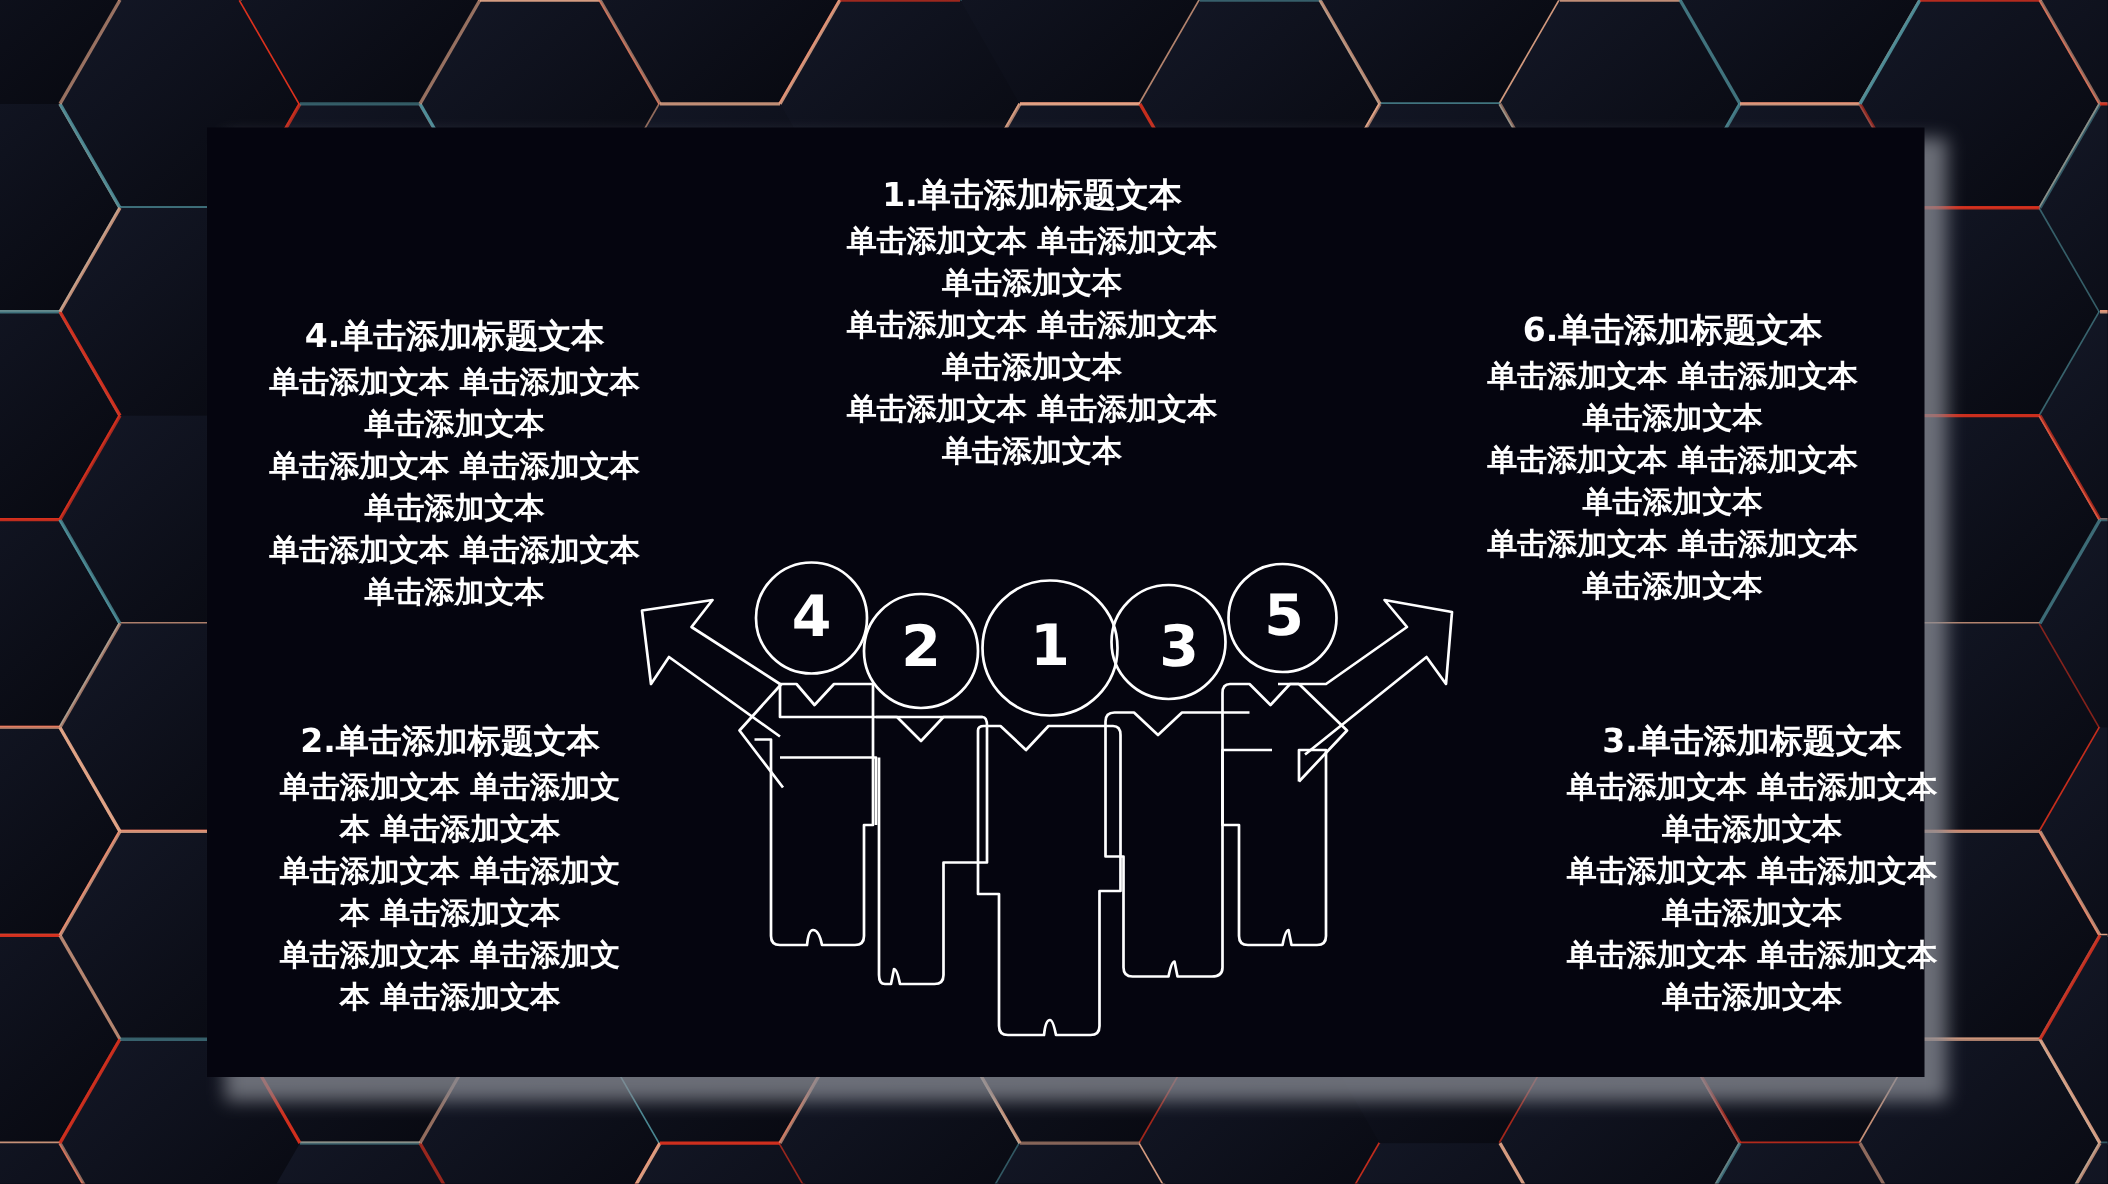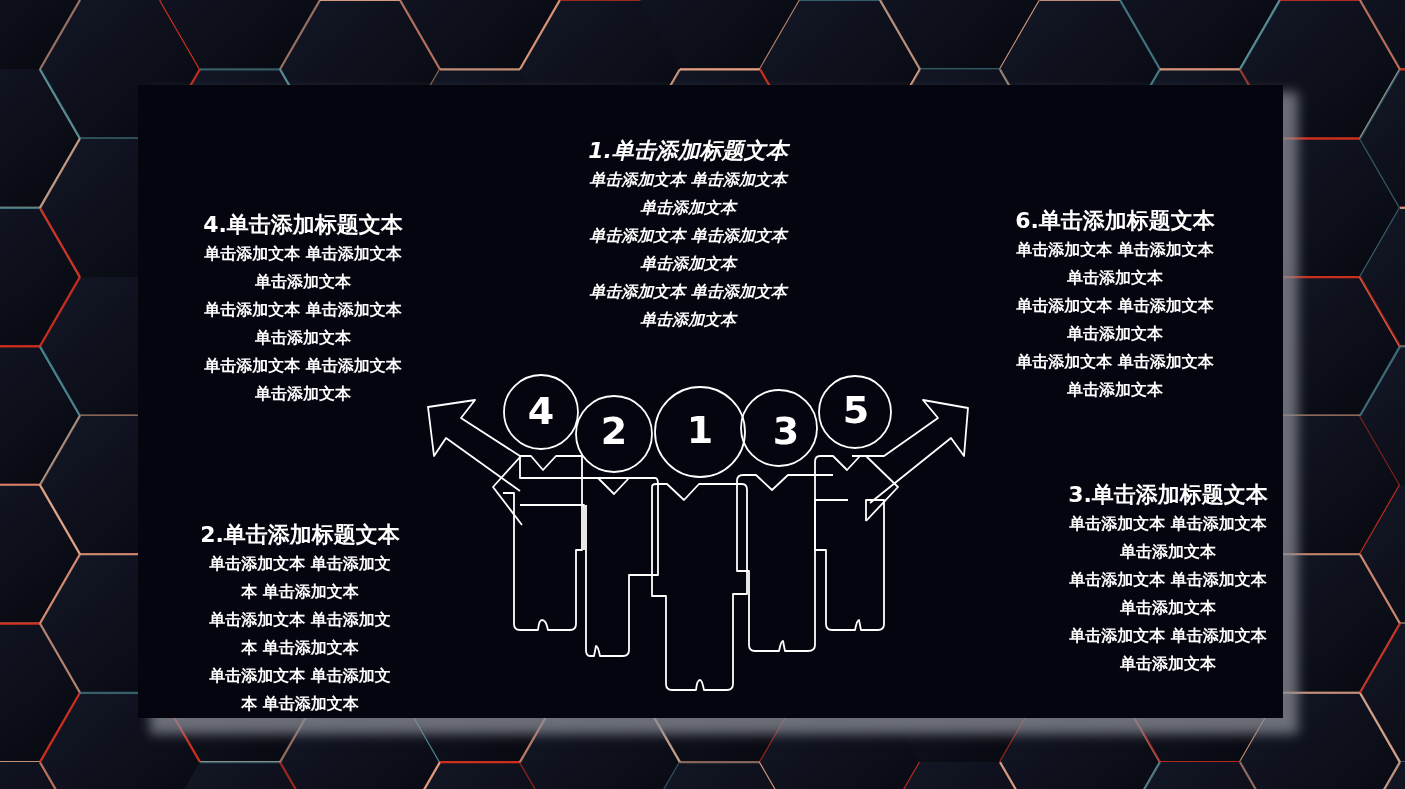--- a/index.html
+++ b/index.html
@@ -9,21 +9,21 @@
   .panel-glow {
     position:absolute; left:150px; top:92px; width:1148px; height:642px;
     background:#8a8d96; filter:blur(6px); opacity:0.75;
   }
   .panel {
     position:absolute; left:138px; top:85px; width:1145px; height:633px;
     background:#05050f;
   }
   .block { position:absolute; text-align:center; color:#ffffff; font-weight:bold; }
   .block .title { font-size:22px; line-height:30px; letter-spacing:0px; }
-  .block .line { font-size:16px; line-height:28px; white-space:nowrap;text-align:center; }
+  .block .line { font-size:20px; line-height:28px; white-space:nowrap;text-align:center; }
   .diagram { position:absolute; left:0; top:0; width:1405px; height:789px; pointer-events:none; }
   .num { position:absolute; color:#fff; font-weight:bold; font-size:38px; width:60px; text-align:center; line-height:40px; font-family:"DejaVu Sans", sans-serif; }
 </style>
 </head>
 <body>
 
 <svg class="bg" viewBox="0 0 1405 789" xmlns="http://www.w3.org/2000/svg">
   <defs>
     <linearGradient id="cellg" x1="0" y1="0" x2="1" y2="1">
       <stop offset="0" stop-color="#141827"></stop>
@@ -618,21 +618,21 @@
       <line x1="1520" y1="831.384387633061" x2="1480" y2="900.6664199358161" stroke="#4f8f9a" stroke-opacity="0.93"></line>
       <line x1="1480" y1="900.6664199358161" x2="1400" y2="900.6664199358161" stroke="#4f8f9a" stroke-opacity="0.95"></line>
       <line x1="1400" y1="900.6664199358161" x2="1360" y2="831.384387633061" stroke="#4f8f9a" stroke-opacity="0.98"></line>
       <line x1="1360" y1="831.384387633061" x2="1400" y2="762.102355330306" stroke="#e8a98a" stroke-opacity="0.76"></line>
     </g>
 </svg>
 
 <div class="panel-glow"></div>
 <div class="panel"></div>
 
-<div class="block" style="left:548px; top:136px; width:280px;font-style:italic;">
+<div class="block" style="left:548px; top:116px; width:280px;">
   <div class="title">1.单击添加标题文本</div>
   <div class="line">单击添加文本 单击添加文本</div>
   <div class="line">单击添加文本</div>
   <div class="line">单击添加文本 单击添加文本</div>
   <div class="line">单击添加文本</div>
   <div class="line">单击添加文本 单击添加文本</div>
   <div class="line">单击添加文本</div>
 </div>
 
 <div class="block" style="left:163px; top:210px; width:280px;">
@@ -648,21 +648,21 @@
 <div class="block" style="left:975px; top:206px; width:280px;">
   <div class="title">6.单击添加标题文本</div>
   <div class="line">单击添加文本 单击添加文本</div>
   <div class="line">单击添加文本</div>
   <div class="line">单击添加文本 单击添加文本</div>
   <div class="line">单击添加文本</div>
   <div class="line">单击添加文本 单击添加文本</div>
   <div class="line">单击添加文本</div>
 </div>
 
-<div class="block" style="left:170px; top:480px; width:260px;margin-top:40px;">
+<div class="block" style="left:170px; top:480px; width:260px;">
   <div class="title">2.单击添加标题文本</div>
   <div class="line">单击添加文本 单击添加文</div>
   <div class="line">本 单击添加文本</div>
   <div class="line">单击添加文本 单击添加文</div>
   <div class="line">本 单击添加文本</div>
   <div class="line">单击添加文本 单击添加文</div>
   <div class="line">本 单击添加文本</div>
 </div>
 
 <div class="block" style="left:1028px; top:480px; width:280px;">

